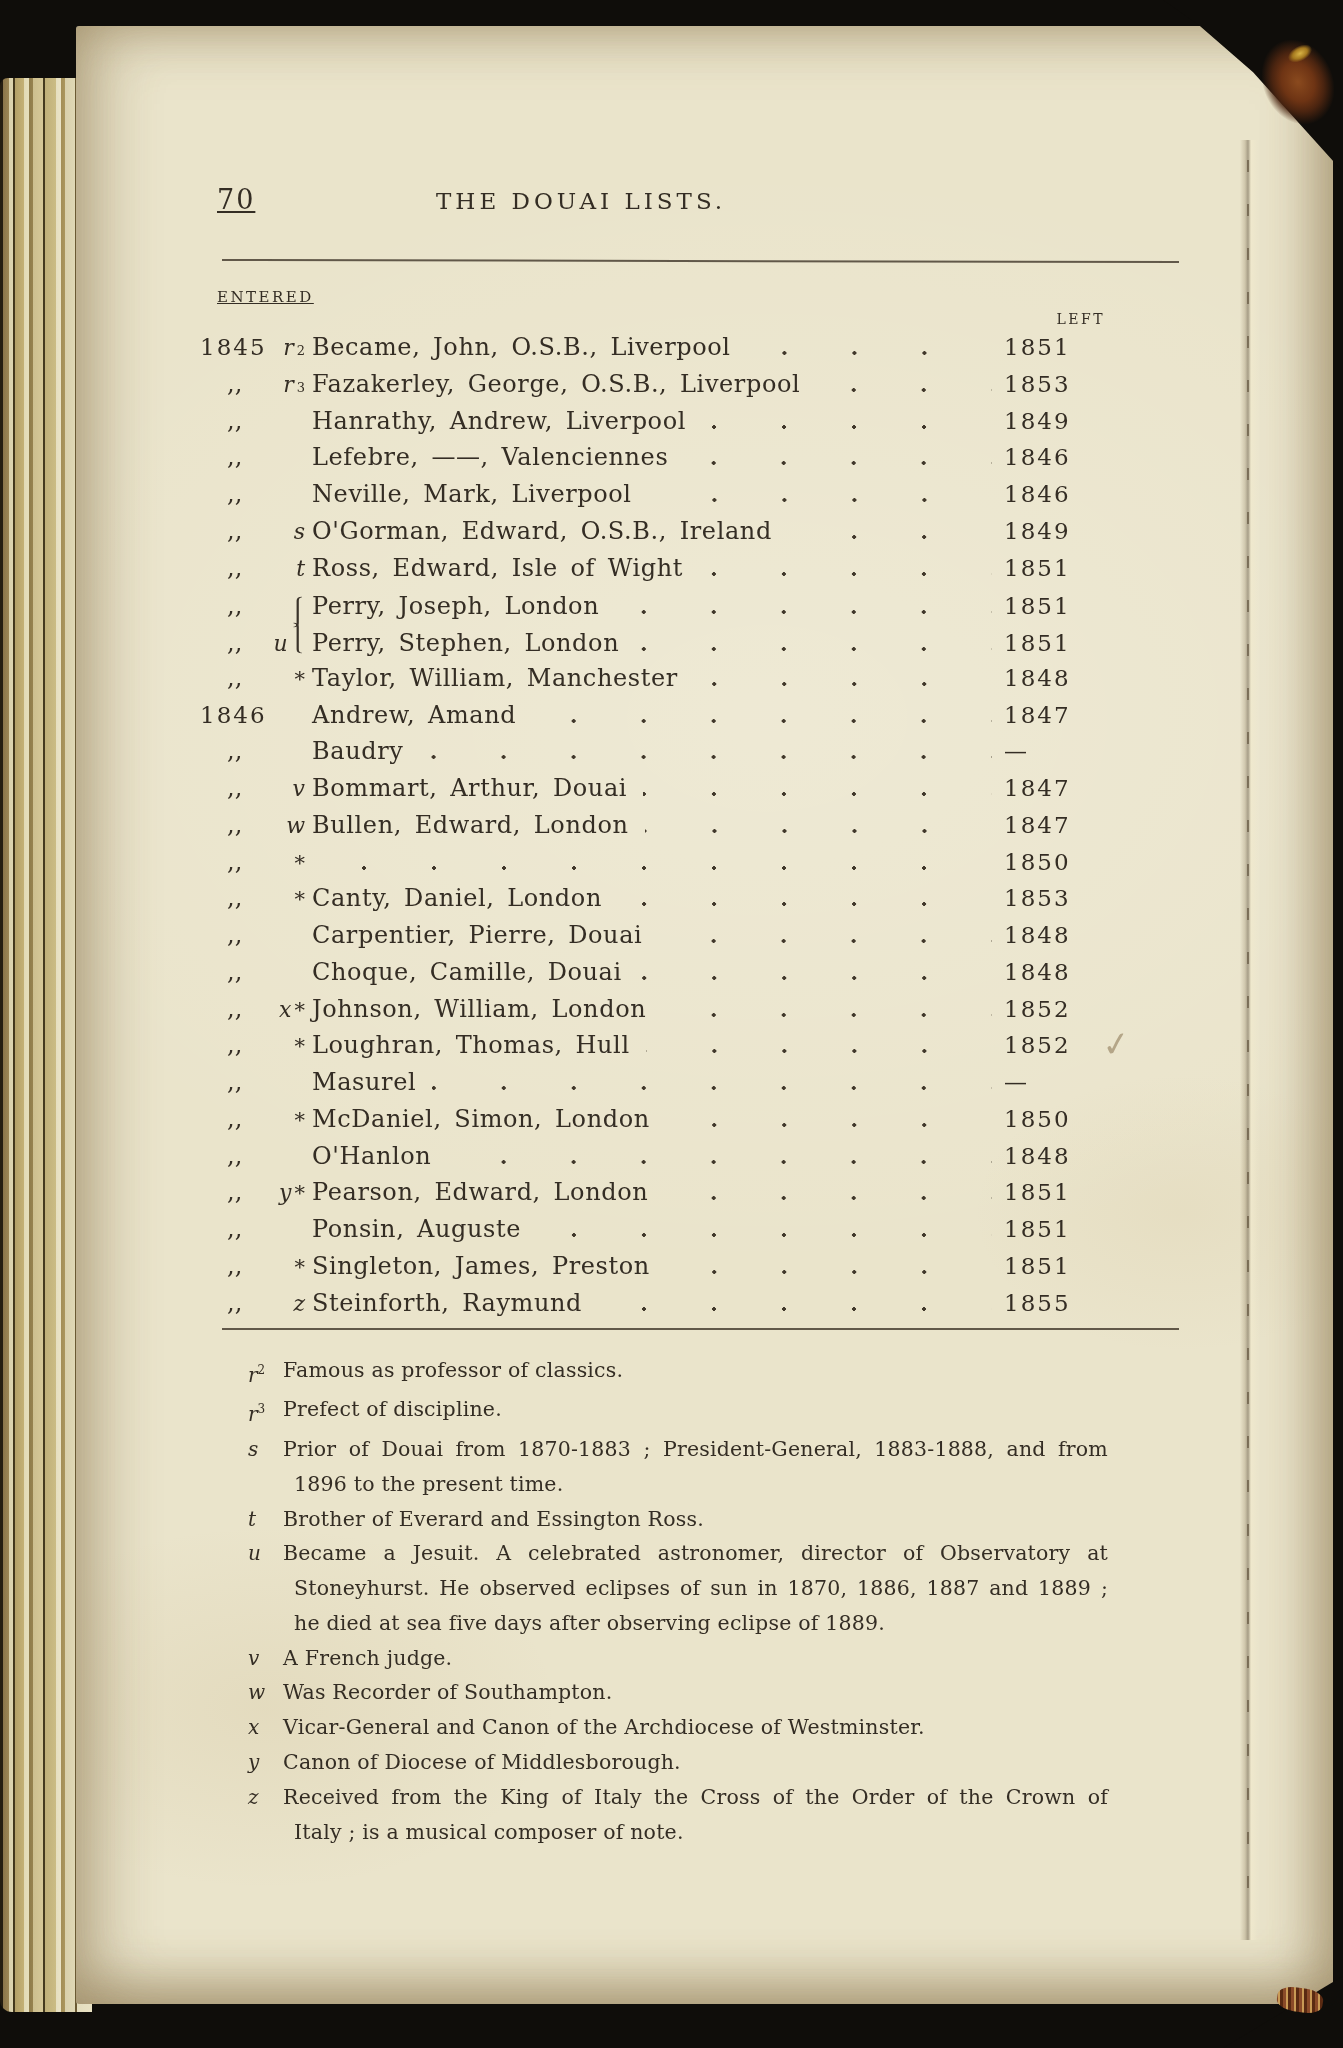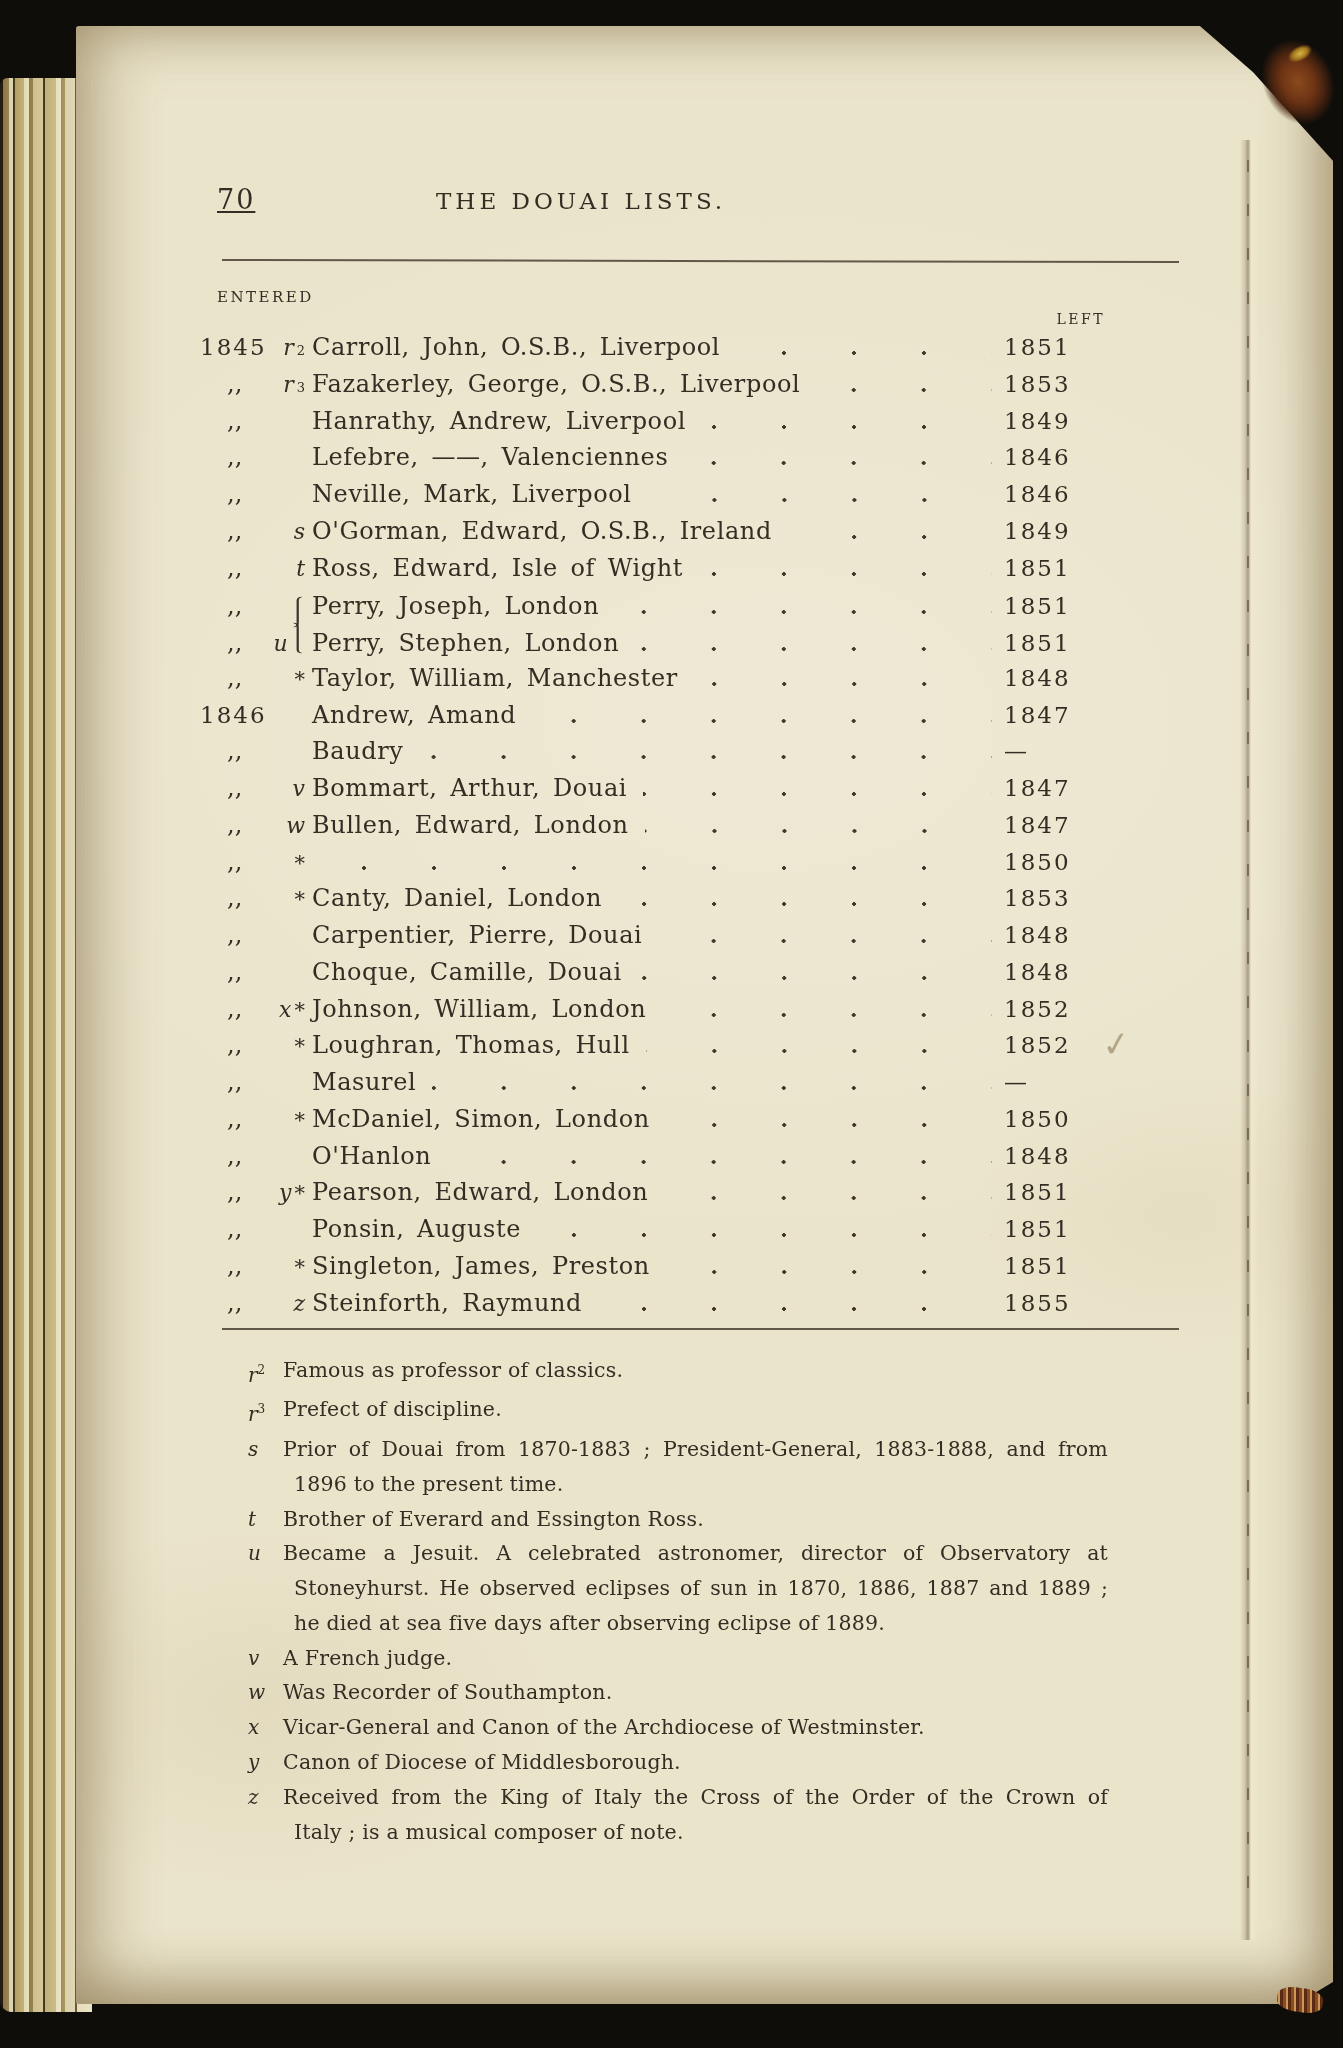--- a/index.html
+++ b/index.html
@@ -62,21 +62,21 @@
   .stitches{position:absolute;top:160px;left:1247px;width:2px;height:1760px;z-index:2;
     background:repeating-linear-gradient(180deg,rgba(60,44,22,.45) 0 12px,rgba(0,0,0,0) 12px 44px);}
 
   
   .pgnum{position:absolute;left:141px;top:158px;font-size:27px;letter-spacing:2px;text-decoration:underline;}
   .title{position:absolute;left:360px;top:162px;font-size:23px;letter-spacing:4px;}
   .rule{position:absolute;left:146px;width:957px;height:2px;background:rgba(62,52,40,.8);}
   .rule-1{top:234px;transform:rotate(0.12deg);}
   .rule-2{top:1302px;}
   .lbl{font-size:15px;letter-spacing:2.5px;}
-  .lbl-entered{position:absolute;left:141px;top:262px;}
+  .lbl-entered{position:absolute;left:141px;top:262px;text-decoration:underline;}
   .lbl-left{position:absolute;left:941px;top:285px;width:88px;text-align:right;font-size:14px;}
 
   .list{position:absolute;left:124px;top:303px;width:890px;}
   .row{display:flex;align-items:baseline;height:36.75px;line-height:36.75px;white-space:nowrap;}
   .c-entered{flex:none;width:72px;font-size:23px;letter-spacing:2px;box-sizing:border-box;}
   .c-entered.ditto{font-size:24px;padding-left:27px;letter-spacing:0;}
   .c-prefix{flex:none;width:40px;display:flex;justify-content:flex-end;align-items:baseline;gap:3px;
     padding-right:7px;box-sizing:border-box;}
   .c-prefix i{font-size:22px;}
   .c-prefix sup{font-size:13px;line-height:0;}
@@ -114,21 +114,21 @@
   <div class="lbl lbl-entered">ENTERED</div>
   <div class="lbl lbl-left">LEFT</div>
 
   <div class="list">
       <div class="row">
         <span class="c-entered">1845</span>
         <span class="c-prefix">
           <i>r</i>
           <sup>2</sup>
         </span>
-        <span class="c-name">Carroll, John, O.S.B., Liverpool</span>
+        <span class="c-name">Became, John, O.S.B., Liverpool</span>
         <span class="leader"></span>
         <span class="c-left">1851</span>
       </div>
       <div class="row">
         <span class="c-entered ditto">,,</span>
         <span class="c-prefix">
           <i>r</i>
           <sup>3</sup>
         </span>
         <span class="c-name">Fazakerley, George, O.S.B., Liverpool</span>

